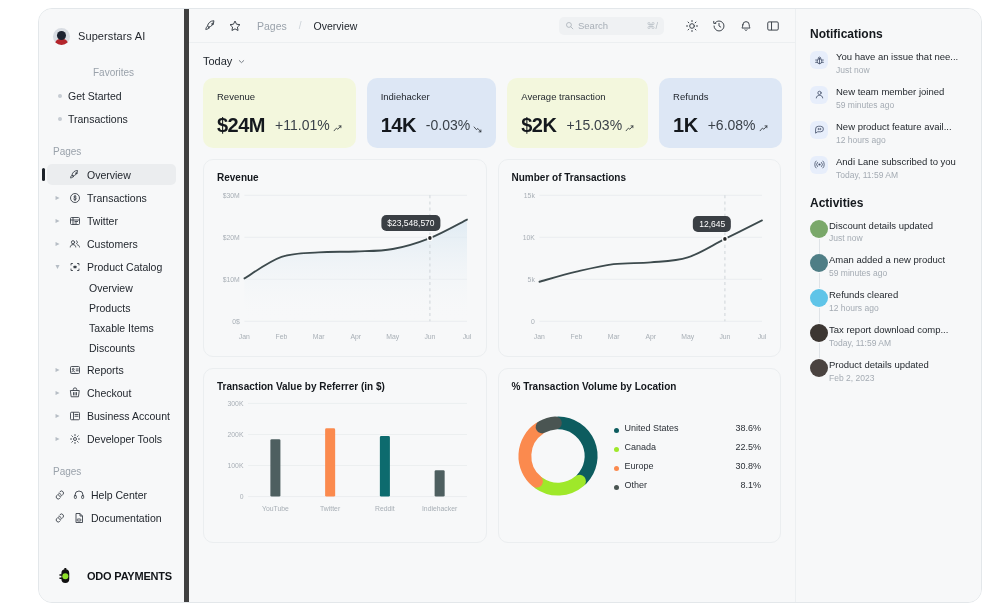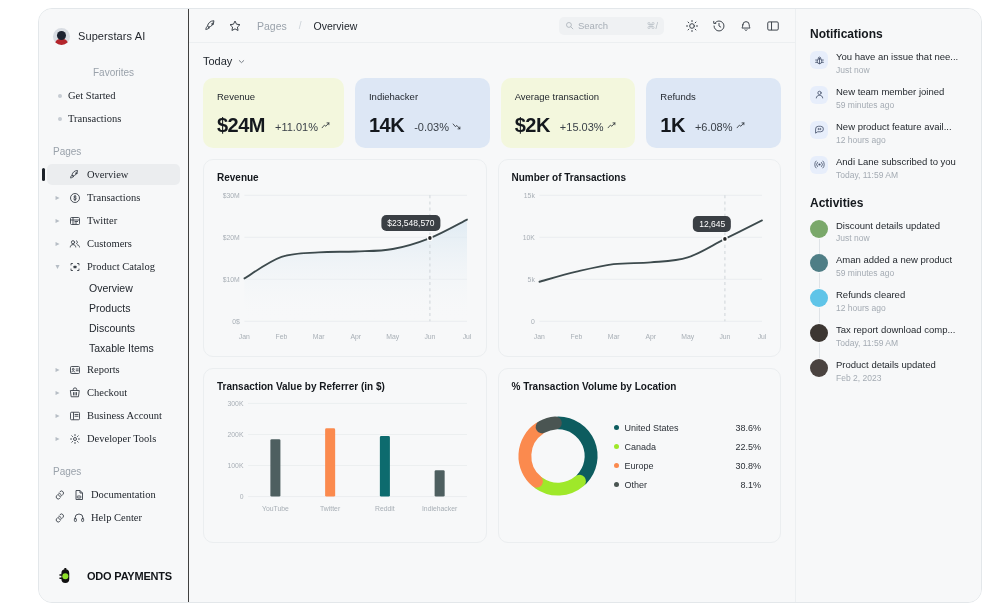--- a/index.html
+++ b/index.html
@@ -17,21 +17,21 @@
     border: 1px solid #e3e7ea;
     border-radius: 14px;
     overflow: hidden;
     display: flex;
   }
 
   
   .sidebar {
     width: 150px; height: 100%;
     background: #f7f8f9;
-    border-right: 1px solid #404040;
+    border-right: 5px solid #404040;
     display: flex; flex-direction: column;
     padding: 14px 0 0 0;
     flex: none;
   }
   .brand { display: flex; align-items: center; gap: 8px; padding: 0 14px 0 14px; height: 26px; }
   .brand-avatar {
     width: 17px; height: 17px; border-radius: 50%;
     background: #d9dde3; position: relative; overflow: hidden; flex: none;
   }
   .brand-avatar::after {
@@ -46,21 +46,21 @@
 
   .sect-tabs { display: flex; gap: 14px; padding: 18px 14px 6px 14px; }
   .sect-tab { font-size: 10px; color: #9aa2ab; margin-left: 40px; }
   .sect-tab.dim { color: #c3c9d0; }
   .sect-label { font-size: 10px; color: #9aa2ab; padding: 16px 14px 6px 14px; }
 
   .nav-item {
     display: flex; align-items: center; gap: 6px;
     height: 21px; margin: 1px 8px; padding: 0 6px;
     border-radius: 5px; position: relative;
-    font-size: 10.5px; color: #22272e; white-space: nowrap; font-family: Liberation Serif, serif;
+    font-size: 10.5px; color: #22272e; white-space: nowrap;
   }
   .nav-item.active { background: #ebedef; }
   .nav-item.active::before {
     content: ""; position: absolute; left: -5px; top: 4px;
     width: 2.5px; height: 13px; background: #1d2229; border-radius: 2px;
   }
   .dot { width: 4px; height: 4px; border-radius: 50%; background: #c6ccd3; flex: none; margin-left: 5px; }
   .chev { width: 9px; color: #b6bdc5; font-size: 8px; flex: none; text-align: center; line-height: 1; }
   .nav-icon { width: 13px; height: 13px; flex: none; color: #3a4149; display: flex; align-items: center; justify-content: center; }
   .nav-icon svg { width: 12px; height: 12px; display: block; }
@@ -98,39 +98,39 @@
   .today { display: flex; align-items: center; gap: 5px; font-size: 11px; color: #22272e; margin-bottom: 11px; }
 
   .kpi-row { display: flex; gap: 11px; }
   .kpi {
     flex: 1; height: 70px; border-radius: 10px; padding: 13px 14px;
     display: flex; flex-direction: column; justify-content: space-between;
   }
   .kpi-label { font-size: 9.5px; color: #23282f; }
   .kpi-bot { display: flex; align-items: flex-end; gap: 10px; }
   .kpi-value { font-size: 20px; font-weight: bold; color: #14181d; letter-spacing: -.5px; line-height: 1; }
-  .kpi-delta { font-size: 11px; color: #3a4149; display: flex; align-items: flex-start; gap: 3px; padding-bottom: 2px; }
+  .kpi-delta { font-size: 14px; color: #3a4149; display: flex; align-items: flex-end; gap: 3px; padding-bottom: 2px; }
   .kpi-delta svg { width: 9px; height: 9px; display: block; }
 
   .charts-row { display: flex; gap: 11px; margin-top: 11px; }
   .card { flex: 1; background: #f7f8f9; border: 1px solid #ebeef0; border-radius: 10px; padding: 12px 13px; min-width: 0; }
   .card-title { font-size: 10px; font-weight: bold; color: #14181d; margin-bottom: 6px; }
   .chart-box { position: relative; height: 155px; }
   .chart-box svg { width: 100%; height: 100%; display: block; overflow: visible; }
   .tip {
     position: absolute; background: #3a3f44; color: #fff;
     font-size: 8.5px; padding: 3px 6px; border-radius: 5px; white-space: nowrap;
   }
   .lower-row { display: flex; gap: 11px; margin-top: 11px; }
   .chart-box-sm { position: relative; height: 132px; }
 
   .donut-wrap { display: flex; align-items: center; gap: 10px; height: 110px; padding-top: 6px; }
   .donut { width: 92px; height: 92px; flex: none; }
   .legend { flex: 1; display: flex; flex-direction: column; gap: 9px; padding-right: 6px; }
-  .legend-row { display: flex; align-items: center; gap: 6px; font-size: 9px; color: #2b3037; }
+  .legend-row { display: flex; align-items: flex-end; gap: 6px; font-size: 9px; color: #2b3037; }
   .lg-dot { width: 5px; height: 5px; border-radius: 50%; flex: none; }
   .lg-name { flex: 1; }
   .lg-val { color: #2b3037; }
 
   
   .rightpanel {
     width: 186px; height: 100%; background: #f7f8f9;
     border-left: 1px solid #eceff1; padding: 18px 14px 0 14px; flex: none;
   }
   .rp-title { font-size: 12px; font-weight: bold; color: #14181d; margin-bottom: 10px; }
@@ -141,21 +141,21 @@
   }
   .notif-icon svg { width: 11px; height: 11px; display: block; }
   .notif-body { min-width: 0; }
   .notif-text {
     font-size: 9.5px; color: #1e2329; line-height: 1.25;
     white-space: nowrap; overflow: hidden; text-overflow: ellipsis; max-width: 142px;
   }
   .notif-time { font-size: 8.5px; color: #a4abb3; margin-top: 2px; }
 
   .activities { margin-top: 16px; position: relative; }
-  .act { display: flex; gap: 8px; margin-bottom: 11px; position: relative; }
+  .act { display: flex; gap: 1px; margin-bottom: 11px; position: relative; }
   .act::after {
     content: ""; position: absolute; left: 8.5px; top: 19px;
     width: 1px; height: 15px; background: #dfe3e7;
   }
   .act:last-child::after { display: none; }
   .avatar { width: 18px; height: 18px; border-radius: 50%; flex: none; overflow: hidden; position: relative; }
   .act-text { font-size: 9.5px; color: #1e2329; line-height: 1.25; white-space: nowrap; overflow: hidden; text-overflow: ellipsis; max-width: 142px; }
   .act-time { font-size: 8.5px; color: #a4abb3; margin-top: 2px; }
 </style>
 </head>
@@ -237,22 +237,22 @@
         <svg viewBox="0 0 24 24" fill="none" stroke="currentColor" stroke-width="1.8" stroke-linecap="round">
             <path d="M4 8V5h3M20 8V5h-3M4 16v3h3M20 16v3h-3"></path>
             <rect x="9" y="9.5" width="6" height="5" rx="1" fill="currentColor" stroke="none"></rect>
           </svg>
       </span>
       <span>Product Catalog</span>
     </div>
 
     <div class="sub-item">Overview</div>
     <div class="sub-item">Products</div>
+    <div class="sub-item">Taxable Items</div>
     <div class="sub-item">Discounts</div>
-    <div class="sub-item">Taxable Items</div>
 
     <div class="nav-item">
       <span class="chev">▸</span>
       <span class="nav-icon">
         <svg viewBox="0 0 24 24" fill="none" stroke="currentColor" stroke-width="1.8">
             <rect x="3" y="5" width="18" height="14" rx="2"></rect>
             <circle cx="8.5" cy="10.5" r="1.8"></circle>
             <path d="M5.5 16c.6-1.4 1.7-2.1 3-2.1s2.4.7 3 2.1M14.5 10h4M14.5 13.5h4" stroke-linecap="round"></path>
           </svg>
       </span>
@@ -296,44 +296,44 @@
     <div class="sect-label">Pages</div>
 
     <div class="nav-item">
       <span class="nav-icon">
         <svg viewBox="0 0 24 24" fill="none" stroke="currentColor" stroke-width="1.8" stroke-linecap="round">
             <path d="M9.5 13.5a4 4 0 005.7 0l2.6-2.6a4 4 0 10-5.7-5.7l-1.2 1.2"></path>
             <path d="M13.9 10.5a4 4 0 00-5.7 0l-2.6 2.6a4 4 0 105.7 5.7l1.2-1.2"></path>
           </svg>
       </span>
       <span class="nav-icon">
+        <svg viewBox="0 0 24 24" fill="none" stroke="currentColor" stroke-width="1.8" stroke-linecap="round">
+            <path d="M4 14v-2a8 8 0 0116 0v2"></path>
+            <rect x="2.8" y="13" width="4" height="6" rx="1.6"></rect>
+            <rect x="17.2" y="13" width="4" height="6" rx="1.6"></rect>
+          </svg>
+      </span>
+      <span>Help Center</span>
+    </div>
+
+    <div class="nav-item">
+      <span class="nav-icon">
+        <svg viewBox="0 0 24 24" fill="none" stroke="currentColor" stroke-width="1.8" stroke-linecap="round">
+            <path d="M9.5 13.5a4 4 0 005.7 0l2.6-2.6a4 4 0 10-5.7-5.7l-1.2 1.2"></path>
+            <path d="M13.9 10.5a4 4 0 00-5.7 0l-2.6 2.6a4 4 0 105.7 5.7l1.2-1.2"></path>
+          </svg>
+      </span>
+      <span class="nav-icon">
         <svg viewBox="0 0 24 24" fill="none" stroke="currentColor" stroke-width="1.8" stroke-linejoin="round">
             <path d="M6 3h8l5 5v13H6z"></path>
             <path d="M14 3v5h5"></path>
             <rect x="8.5" y="14" width="7" height="4" rx="1"></rect>
           </svg>
       </span>
       <span>Documentation</span>
-    </div>
-
-    <div class="nav-item">
-      <span class="nav-icon">
-        <svg viewBox="0 0 24 24" fill="none" stroke="currentColor" stroke-width="1.8" stroke-linecap="round">
-            <path d="M9.5 13.5a4 4 0 005.7 0l2.6-2.6a4 4 0 10-5.7-5.7l-1.2 1.2"></path>
-            <path d="M13.9 10.5a4 4 0 00-5.7 0l-2.6 2.6a4 4 0 105.7 5.7l1.2-1.2"></path>
-          </svg>
-      </span>
-      <span class="nav-icon">
-        <svg viewBox="0 0 24 24" fill="none" stroke="currentColor" stroke-width="1.8" stroke-linecap="round">
-            <path d="M4 14v-2a8 8 0 0116 0v2"></path>
-            <rect x="2.8" y="13" width="4" height="6" rx="1.6"></rect>
-            <rect x="17.2" y="13" width="4" height="6" rx="1.6"></rect>
-          </svg>
-      </span>
-      <span>Help Center</span>
     </div>
 
     <div class="spacer"></div>
 
     <div class="footer-logo">
       <svg class="logo-mark" viewBox="0 0 24 26">
         <path d="M11 1.5h3v3h-3z" fill="#111"></path>
         <path d="M6.5 9.5a6 6 0 1112 0v9a6 6 0 01-12 0z" fill="#111"></path>
         <circle cx="12.5" cy="14" r="4.6" fill="#8fe02a"></circle>
         <path d="M3.5 11h4v2.2h-4zM3.5 16h4v2.2h-4z" fill="#111"></path>

